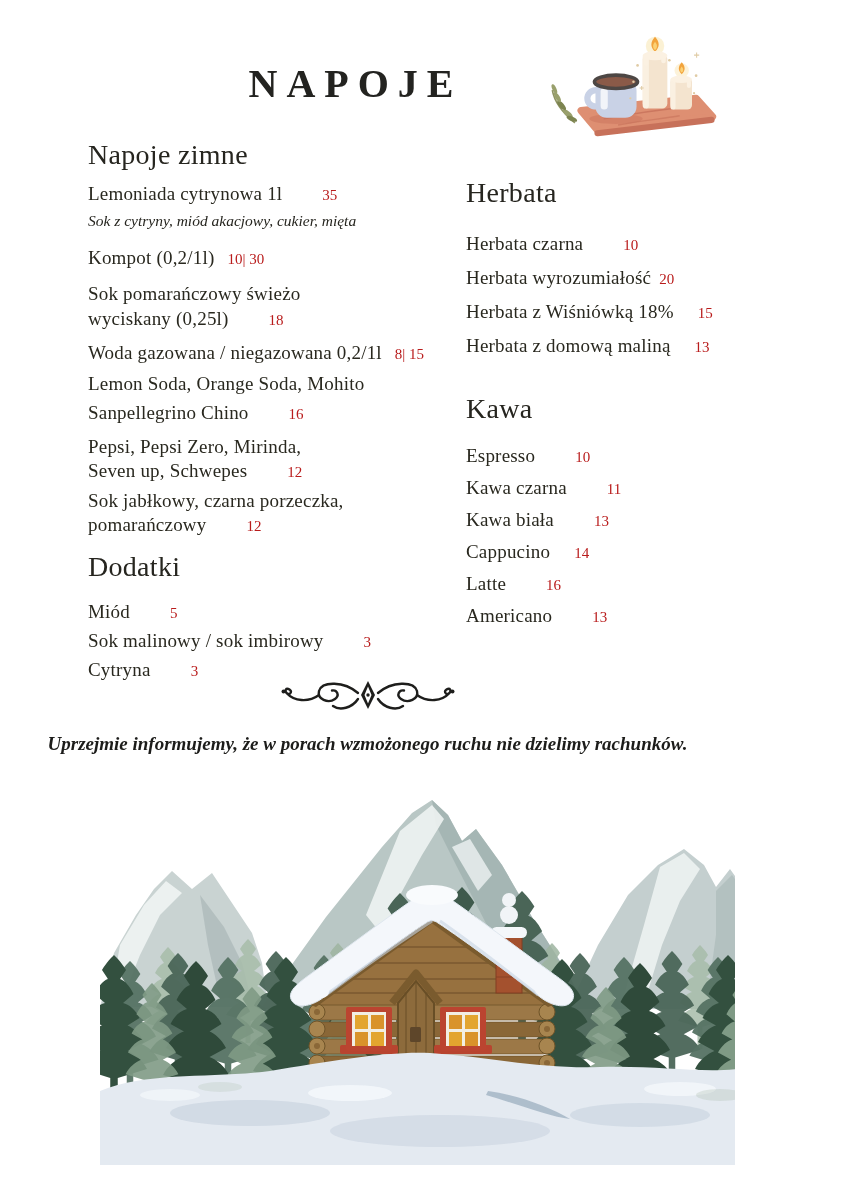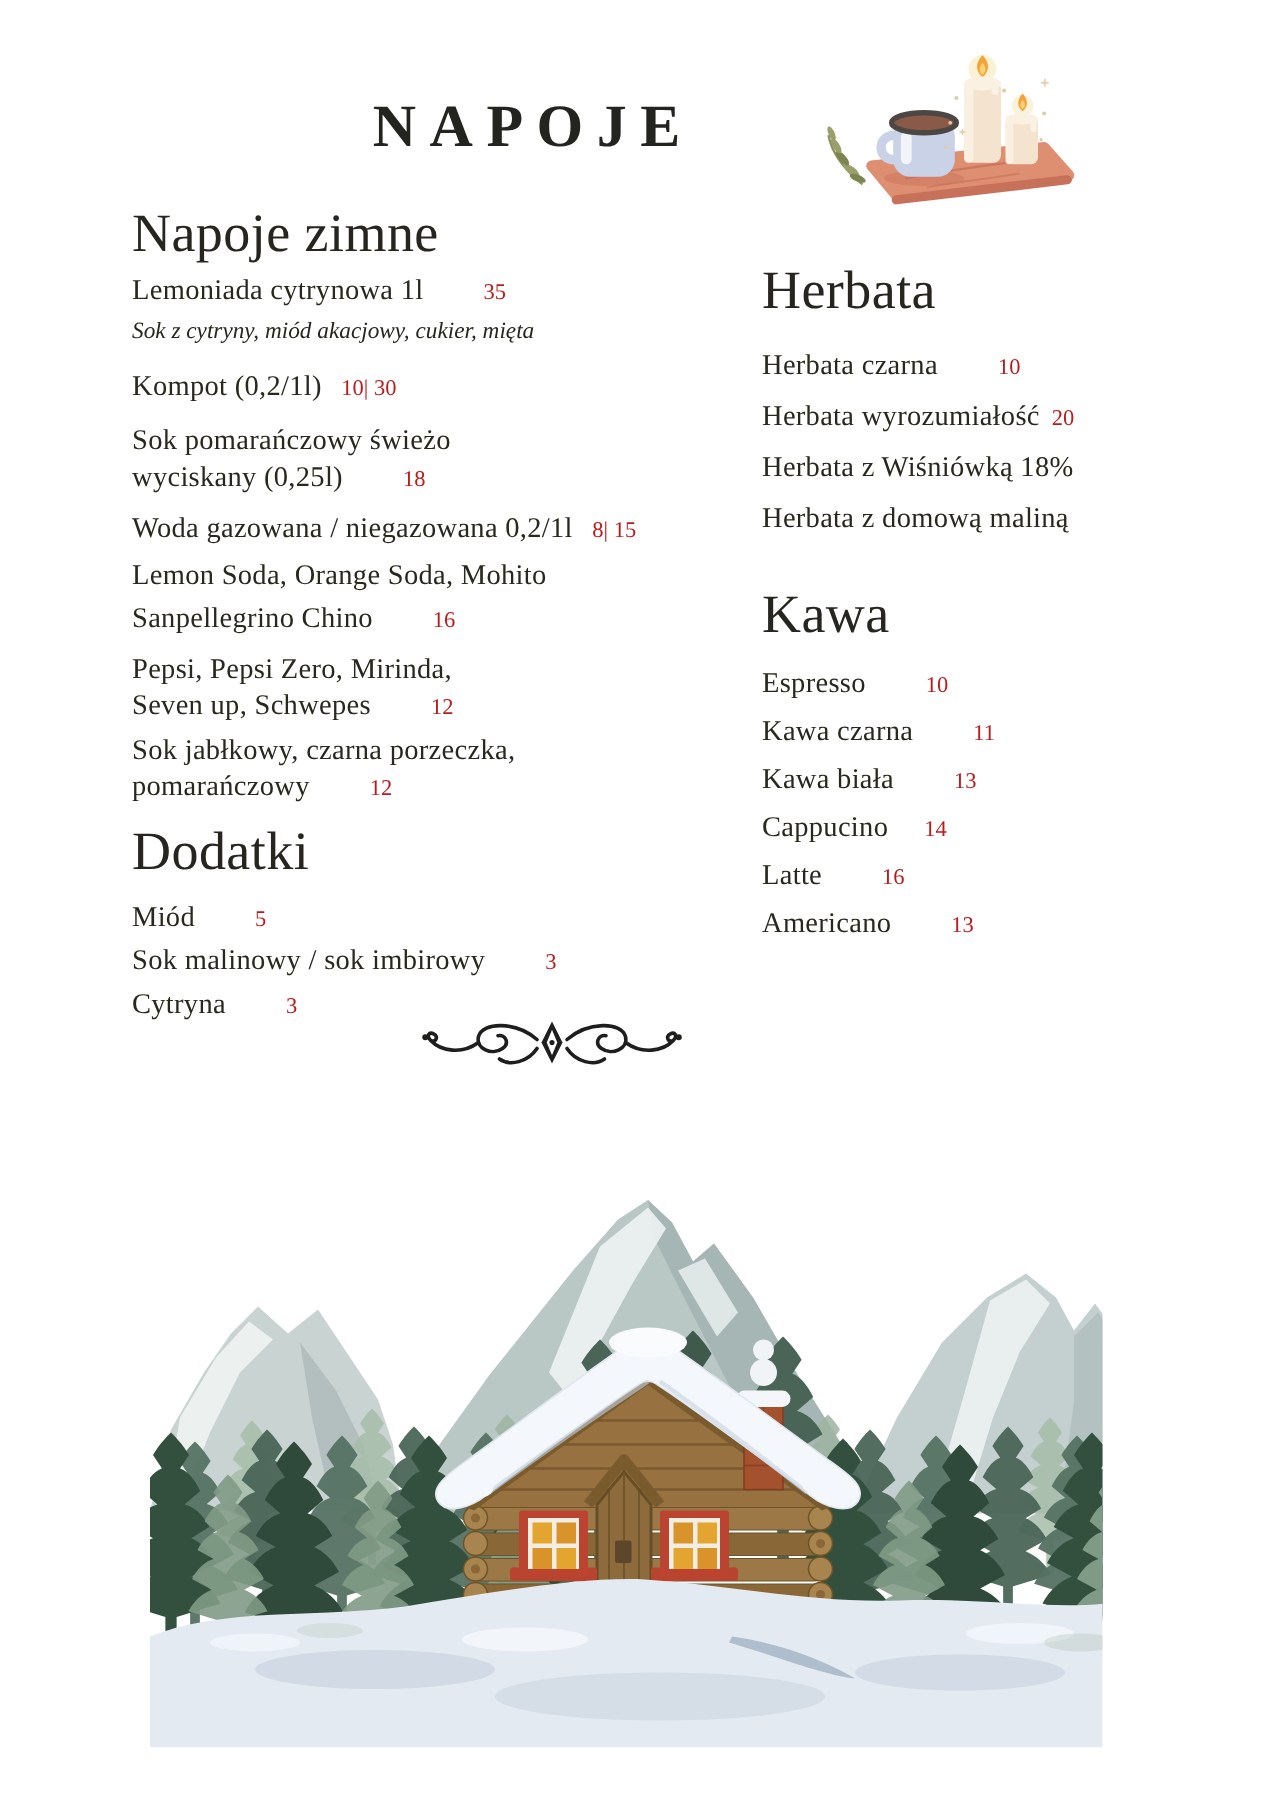--- a/index.html
+++ b/index.html
@@ -7,22 +7,22 @@
         font-family:"Liberation Serif", serif;color:#26251f;}
 
   
   .page-title{position:absolute;top:62px;left:0;width:100%;text-align:center;
         transform:translateX(-12px);font-size:40px;font-weight:700;letter-spacing:9px;
         color:#232320;line-height:44px;}
   .header-art{position:absolute;left:540px;top:36px;width:190px;height:104px;}
 
   
   .col-left{position:absolute;left:88px;top:140px;width:400px;}
-  .col-right{position:absolute;left:508px;top:178px;width:340px;}
-  h2.section{font-size:36px;font-weight:400;margin:0;line-height:30px;color:#26251f;letter-spacing:.3px;}
+  .col-right{position:absolute;left:466px;top:178px;width:340px;}
+  h2.section{font-size:28px;font-weight:400;margin:0;line-height:30px;color:#26251f;letter-spacing:.3px;}
   .item{font-size:19px;line-height:24px;margin:0;color:#29281f;}
   .item .nm{letter-spacing:.2px;}
   .price{font-size:15px;margin-left:40px;color:#b91c1c;}
   .price.tight{margin-left:13px;}
   .desc{font-style:italic;font-size:15.5px;line-height:22px;margin:3px 0 0 0;color:#26251f;}
   .twoline{line-height:25px;}
 
   
   .divider{position:absolute;top:678px;left:0;width:100%;display:flex;justify-content:center;}
   .note{position:absolute;top:731px;left:0;width:100%;text-align:center;font-style:italic;
@@ -185,20 +185,21 @@
         <circle cx="174.5" cy="13.5" r="2" fill="#1e1e1c" stroke="none"></circle>
       </g>
       <use href="#fl" transform="matrix(-1,0,0,1,180,0)"></use>
       <path d="M90,3 L97,17 L90,31 L83,17 Z" fill="#1e1e1c"></path>
       <path d="M90,8.5 L93.5,17 L90,25.5 L86.5,17 Z" fill="#ffffff"></path>
       <circle cx="90" cy="17" r="1.7" fill="#1e1e1c"></circle>
     </svg>
   </div>
 
   <div class="note">
+    <div>Uprzejmie informujemy, że w porach wzmożonego ruchu nie dzielimy rachunków.</div>
   </div>
 
   <svg class="cabin-art" viewBox="0 0 650 370" aria-hidden="true">
     <defs>
       <path id="pine" d="M-2.5,104 L-2.5,82 L-22,76 C-19,70 -14,66 -9,64 L-20,58 C-17,52 -12,48 -8,47 L-17,42 C-14,36 -10,33 -6,32 L-13,26 C-10,20 -7,17 -4,16 L-8,10 C-5,5 -2,2 0,0 C2,2 5,5 8,10 L4,16 C7,17 10,20 13,26 L6,32 C10,33 14,36 17,42 L9,47 C12,48 17,52 20,58 L9,64 C14,66 19,70 22,76 L2.5,82 L2.5,104 Z"></path>
       <clipPath id="gableClip">
           <polygon points="214,210 332,126 450,210"></polygon>
         </clipPath>
     </defs>
 

